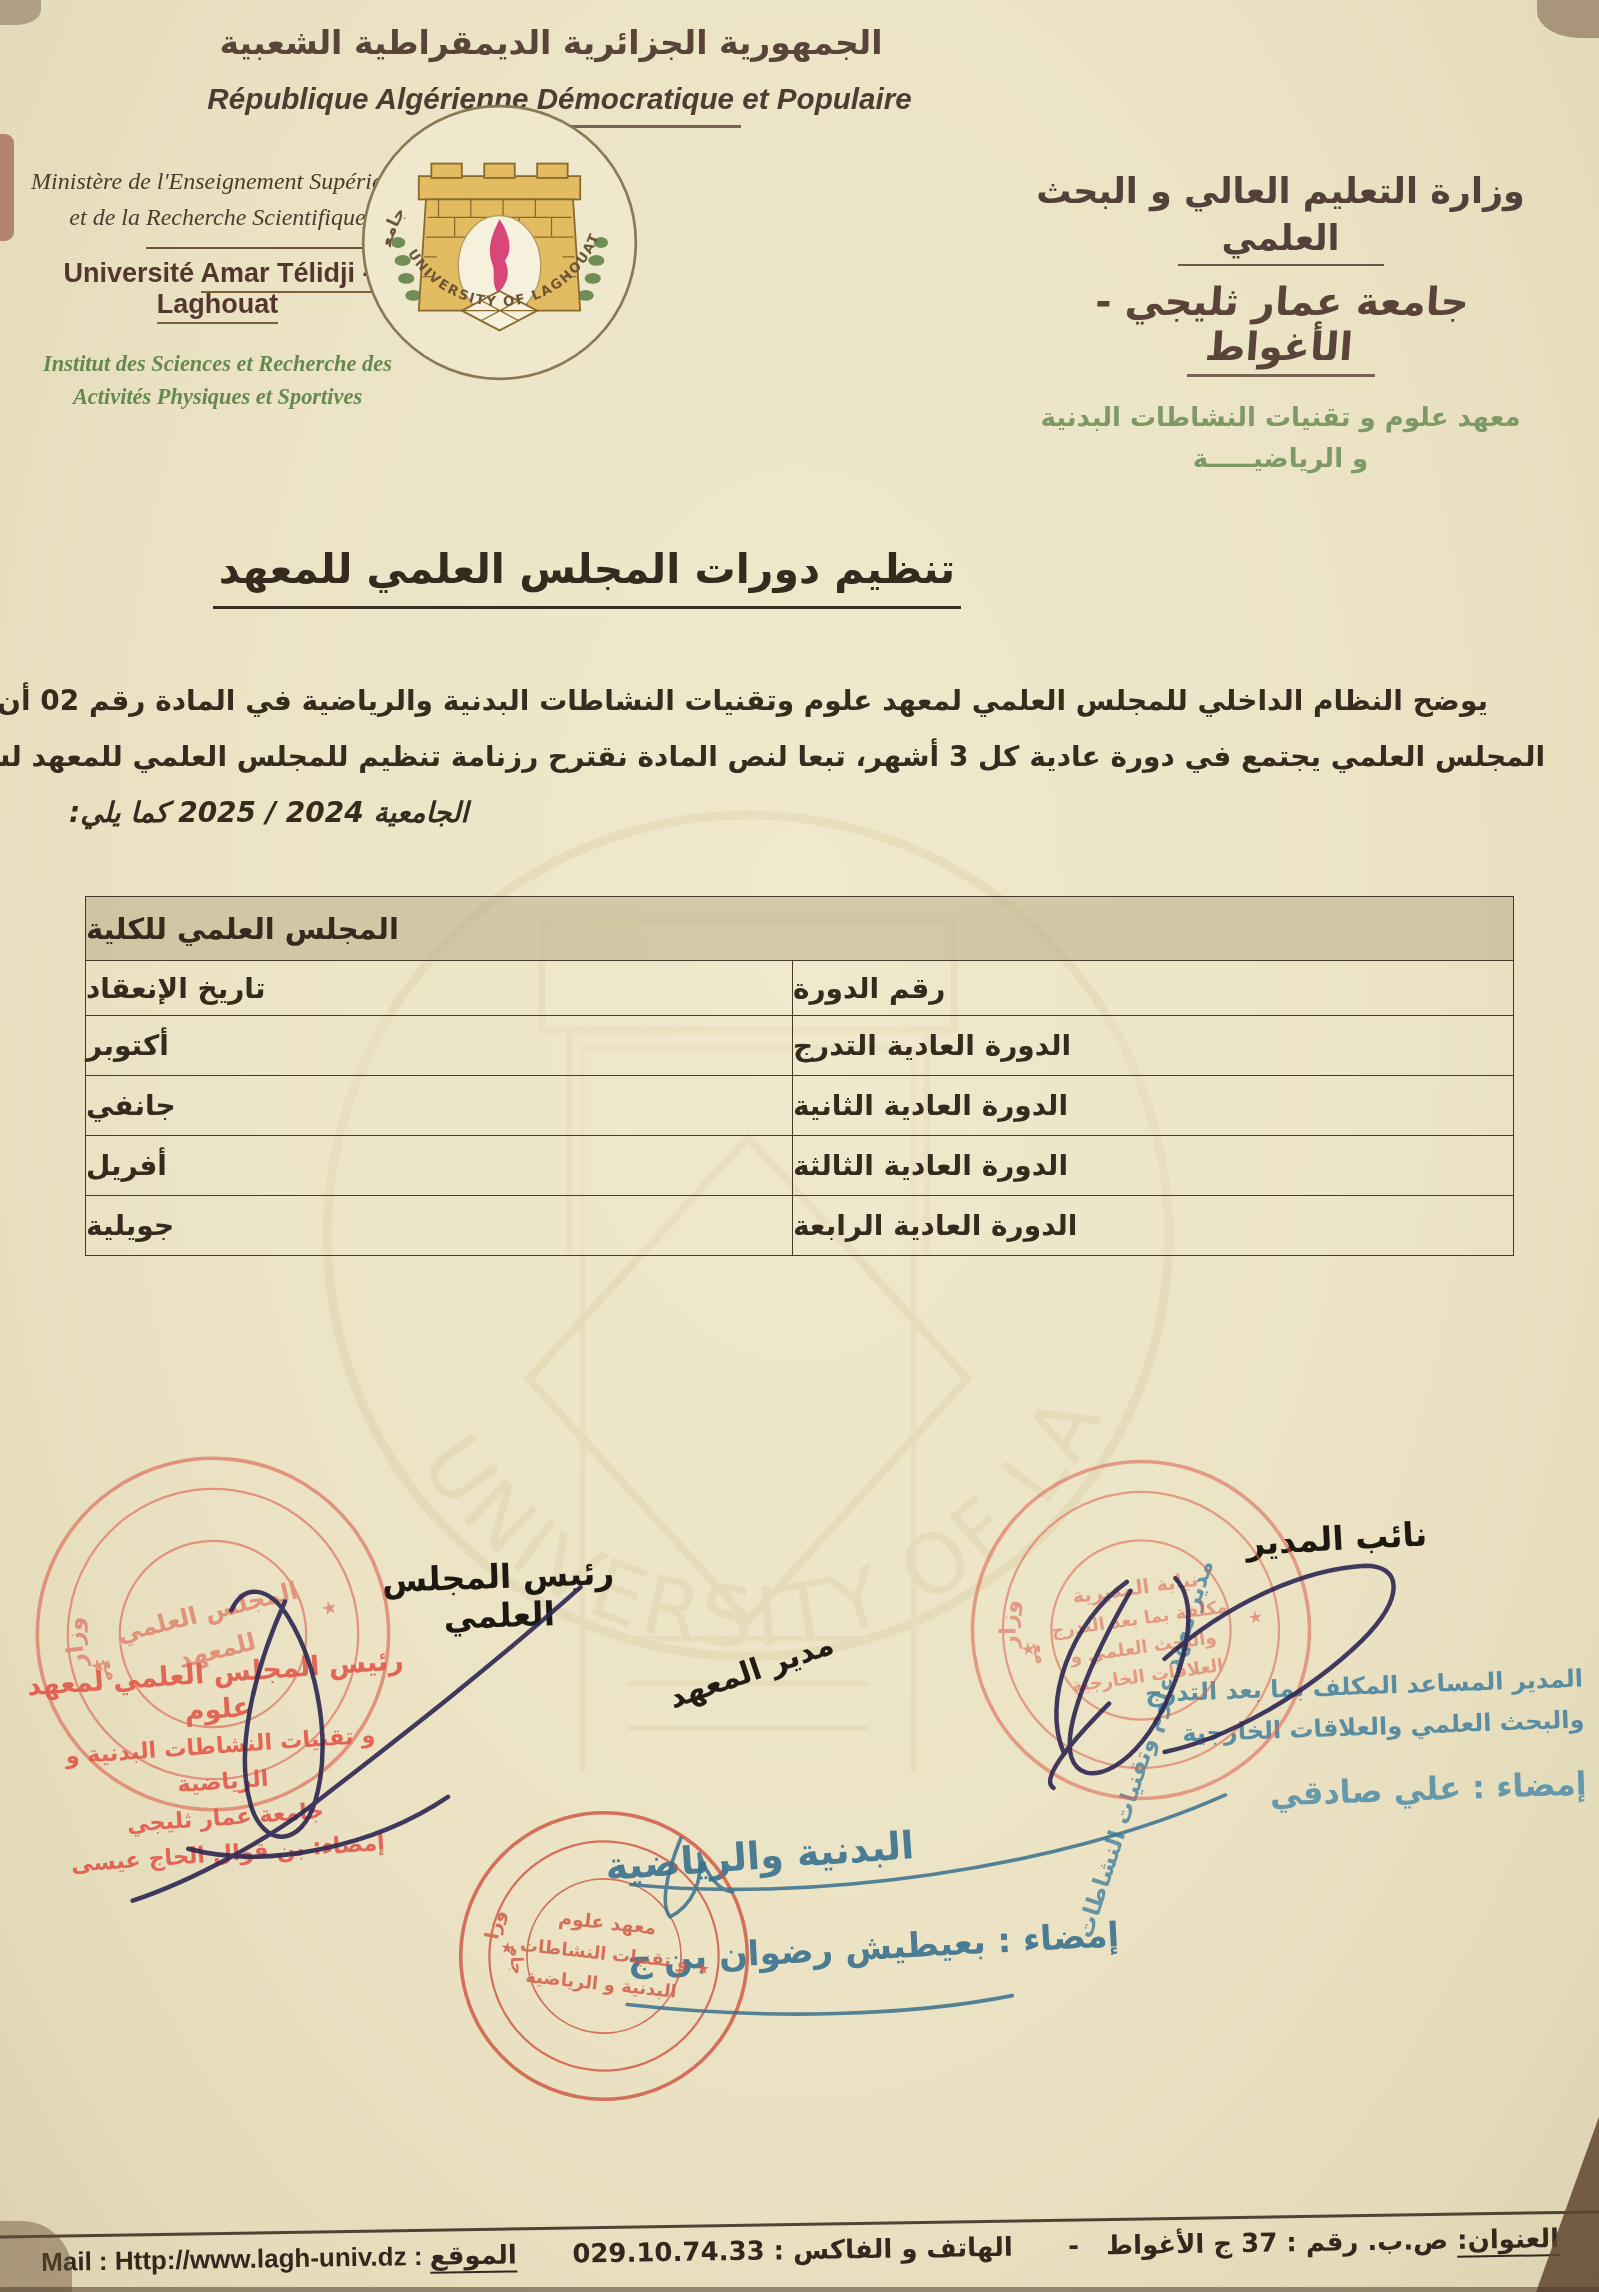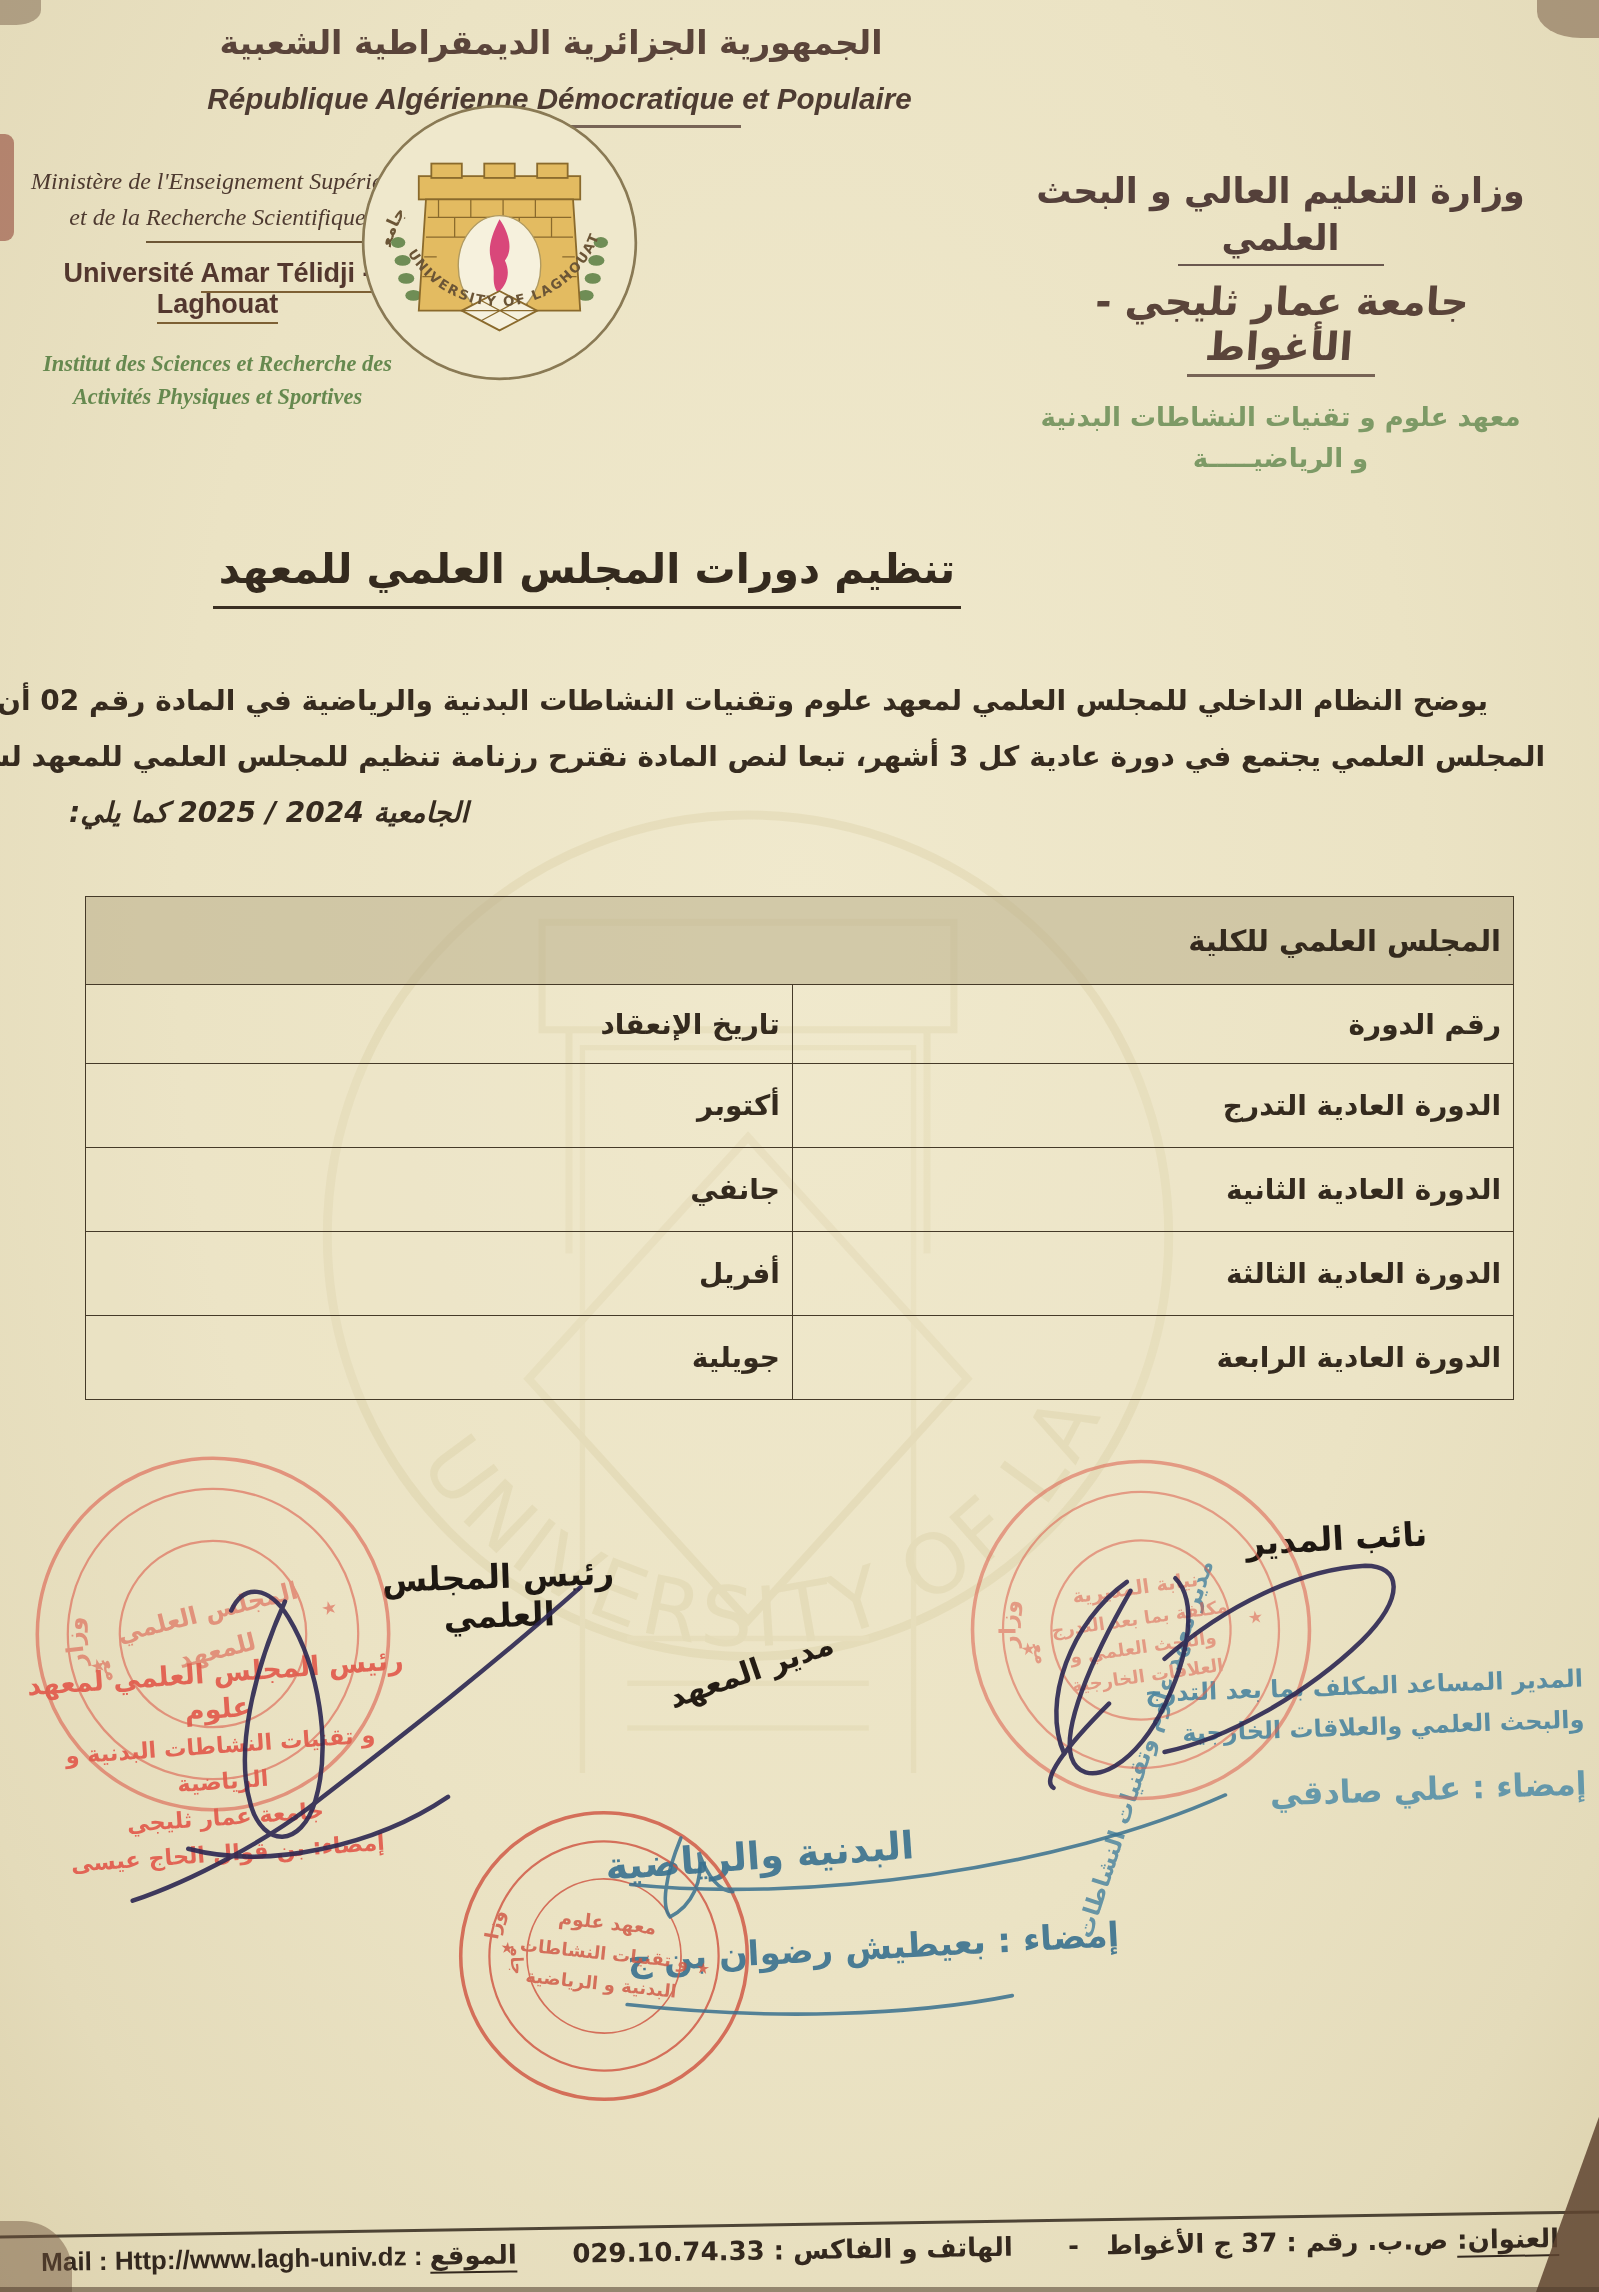--- a/index.html
+++ b/index.html
@@ -13,21 +13,21 @@
   .ctr{text-align:center;}
   .ar{direction:rtl;font-family:"DejaVu Sans",sans-serif;}
   .fr-serif{font-family:"Liberation Serif","DejaVu Serif",serif;}
   
   .republic-ar{left:0;top:23px;width:1102px;font-size:33px;font-weight:bold;color:#5a443a;}
   .republic-fr{left:0;top:82px;width:1119px;font-size:29.6px;font-weight:bold;font-style:italic;color:#4e3c32;font-family:"Liberation Sans",sans-serif;}
   .republic-underline{left:428px;top:125px;width:313px;height:2.7px;background:#5a443a;opacity:.8;}
   .hdr-left{left:25px;top:163px;width:385px;text-align:center;color:#4e3a30;}
   .hdr-left .l1{font-size:24px;font-style:italic;line-height:36px;}
   .hdr-left .l2{font-size:24px;font-style:italic;line-height:36px;}
-  .hdr-left .l2 .u{border-bottom:2.7px solid #6d5635;padding-bottom:11px;}
+  .hdr-left .l2 .u{border-bottom:2.7px solid #6d5635;padding-bottom:17px;}
   .hdr-left .l3{margin-top:23px;font-size:27px;font-weight:bold;color:#53372e;font-family:"Liberation Sans",sans-serif;}
   .hdr-left .l3 .u{border-bottom:2.7px solid #7d6034;padding-bottom:2.7px;}
   .hdr-left .l4{margin-top:27px;font-size:22.4px;font-weight:bold;font-style:italic;color:#66894f;line-height:33px;}
   .hdr-right{left:1021px;top:168px;width:519px;text-align:center;}
   .hdr-right .m1{font-size:35px;font-weight:bold;color:#54403a;line-height:47px;}
   .hdr-right .m1-underline{margin:1.8px auto 0;width:206px;height:2.7px;background:#54403a;opacity:.85;}
   .hdr-right .m2{margin-top:12.5px;font-size:39px;color:#5a443a;font-weight:bold;letter-spacing:-0.9px;transform:skewX(-4deg);}
   .hdr-right .m2-underline{margin:5.4px auto 0;width:188px;height:2.7px;background:#5a443a;opacity:.8;}
   .hdr-right .m3{margin-top:19.7px;font-size:26px;font-weight:bold;color:#7d9a66;line-height:41px;}
   
@@ -36,21 +36,21 @@
   .title-wrap{left:81px;top:545px;width:1012px;text-align:center;}
   .title-wrap .t{display:inline-block;font-size:41px;font-weight:bold;color:#342a1e;border-bottom:3.6px solid #3a2f22;padding:0 5.4px 12.5px;}
   
   .body-par{left:69px;top:673px;width:1476px;font-size:28px;font-weight:bold;color:#362b1f;}
   .body-par .bl{line-height:56px;white-space:nowrap;}
   .body-par .bl1{padding-right:57px;text-align:justify;text-align-last:justify;}
   .body-par .bl2{text-align:justify;text-align-last:justify;}
   .body-par .bl3{text-align:left;font-style:italic;}
   
   table.sched{position:absolute;left:85px;top:896px;width:1429px;border-collapse:collapse;direction:rtl;}
-  table.sched td,table.sched th{border:1.8px solid #453a28;font-size:28px;font-weight:bold;color:#342a1e;text-align:right;padding:12px;margin-top:35px;}
+  table.sched td,table.sched th{border:1.8px solid #453a28;font-size:28px;font-weight:bold;color:#342a1e;text-align:left;padding:0;margin-top:35px;}
   table.sched .head{height:63px;background:rgba(186,175,138,.55);font-size:29px;}
   table.sched .sub{height:54px;}
   table.sched .r{height:59px;background:rgba(240,233,205,.25);}
   table.sched .c-session{width:50.5%;border-radius:22px;}
   table.sched .c-date{width:49.5%;}
   
   .note{left:90px;top:1265px;width:1343px;text-align:center;font-size:30px;font-weight:bold;color:#33291d;}
   .note .lbl{border-bottom:3.6px solid #33291d;padding-bottom:2.7px;}
   
   .sig-left-title{left:333px;top:1557px;width:331px;font-size:33px;font-weight:bold;color:#1e1812;transform:rotate(-2deg);text-align:center;}

